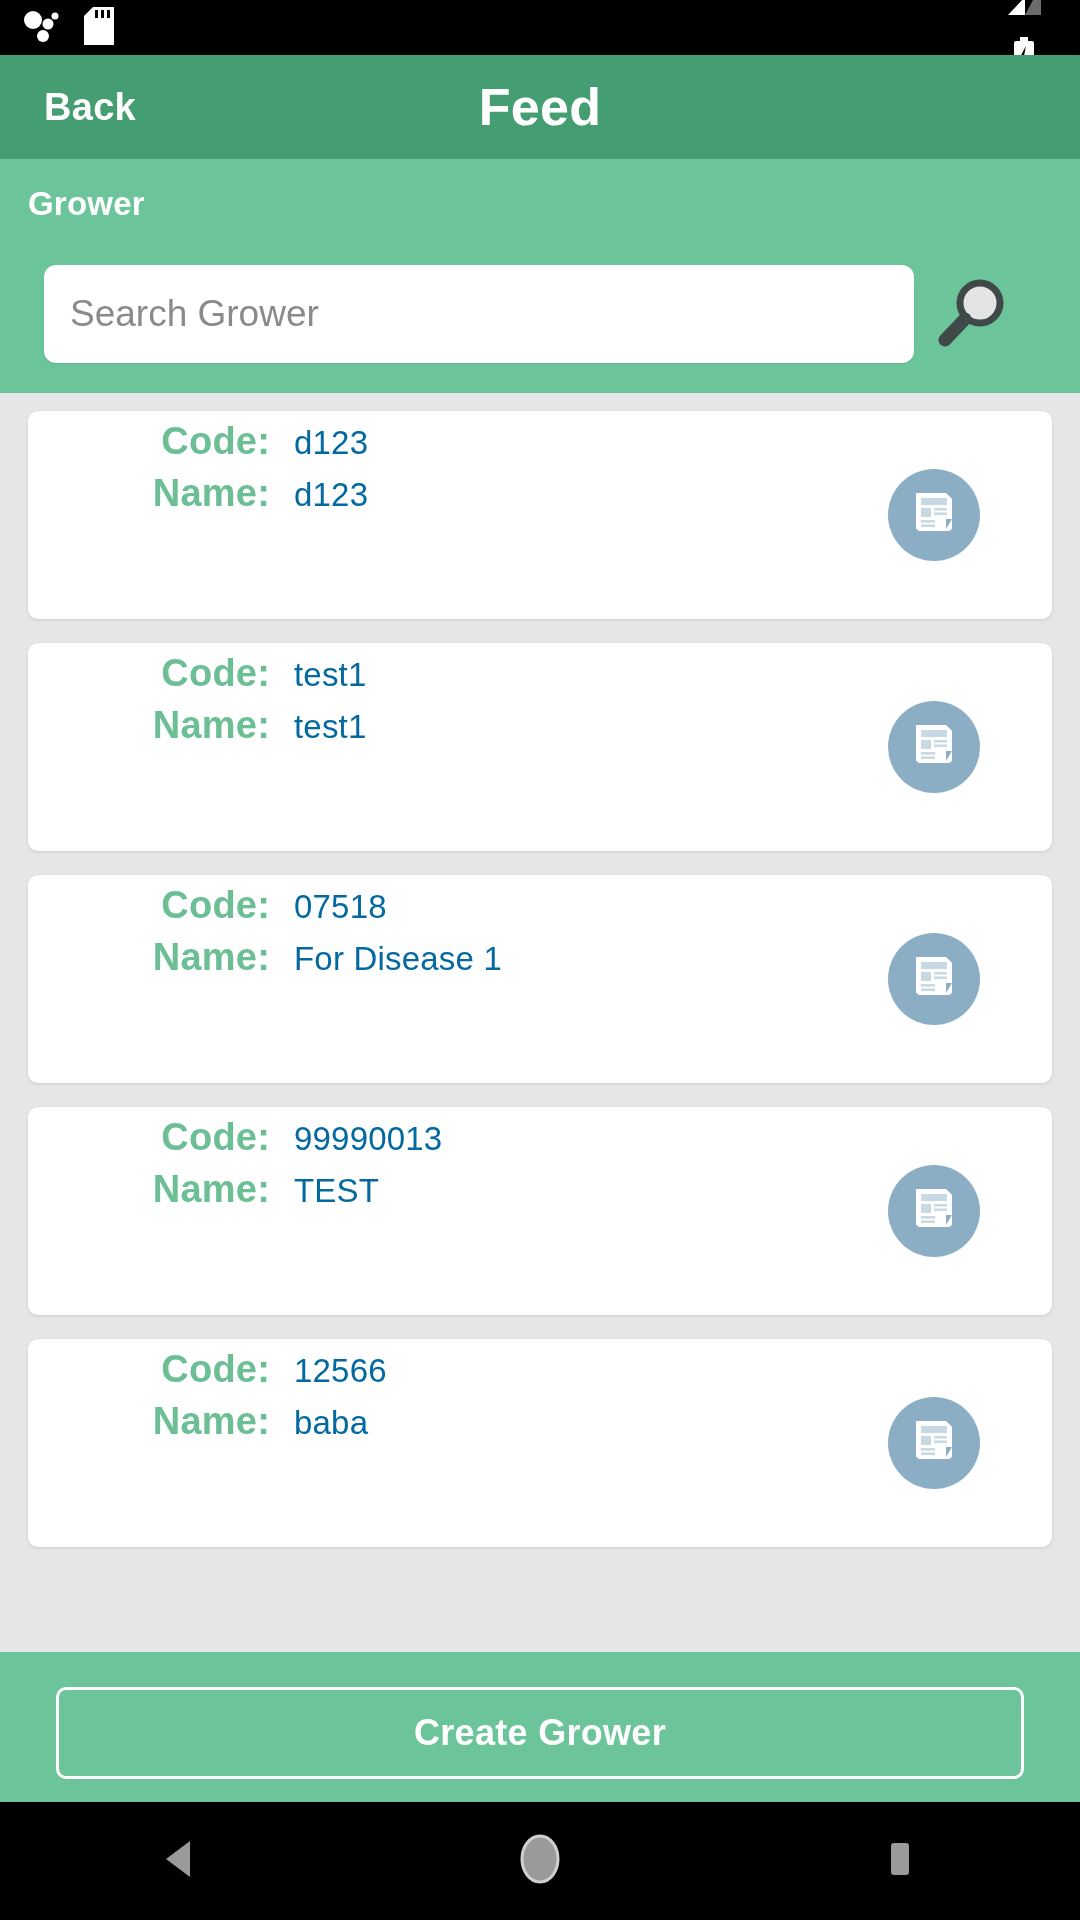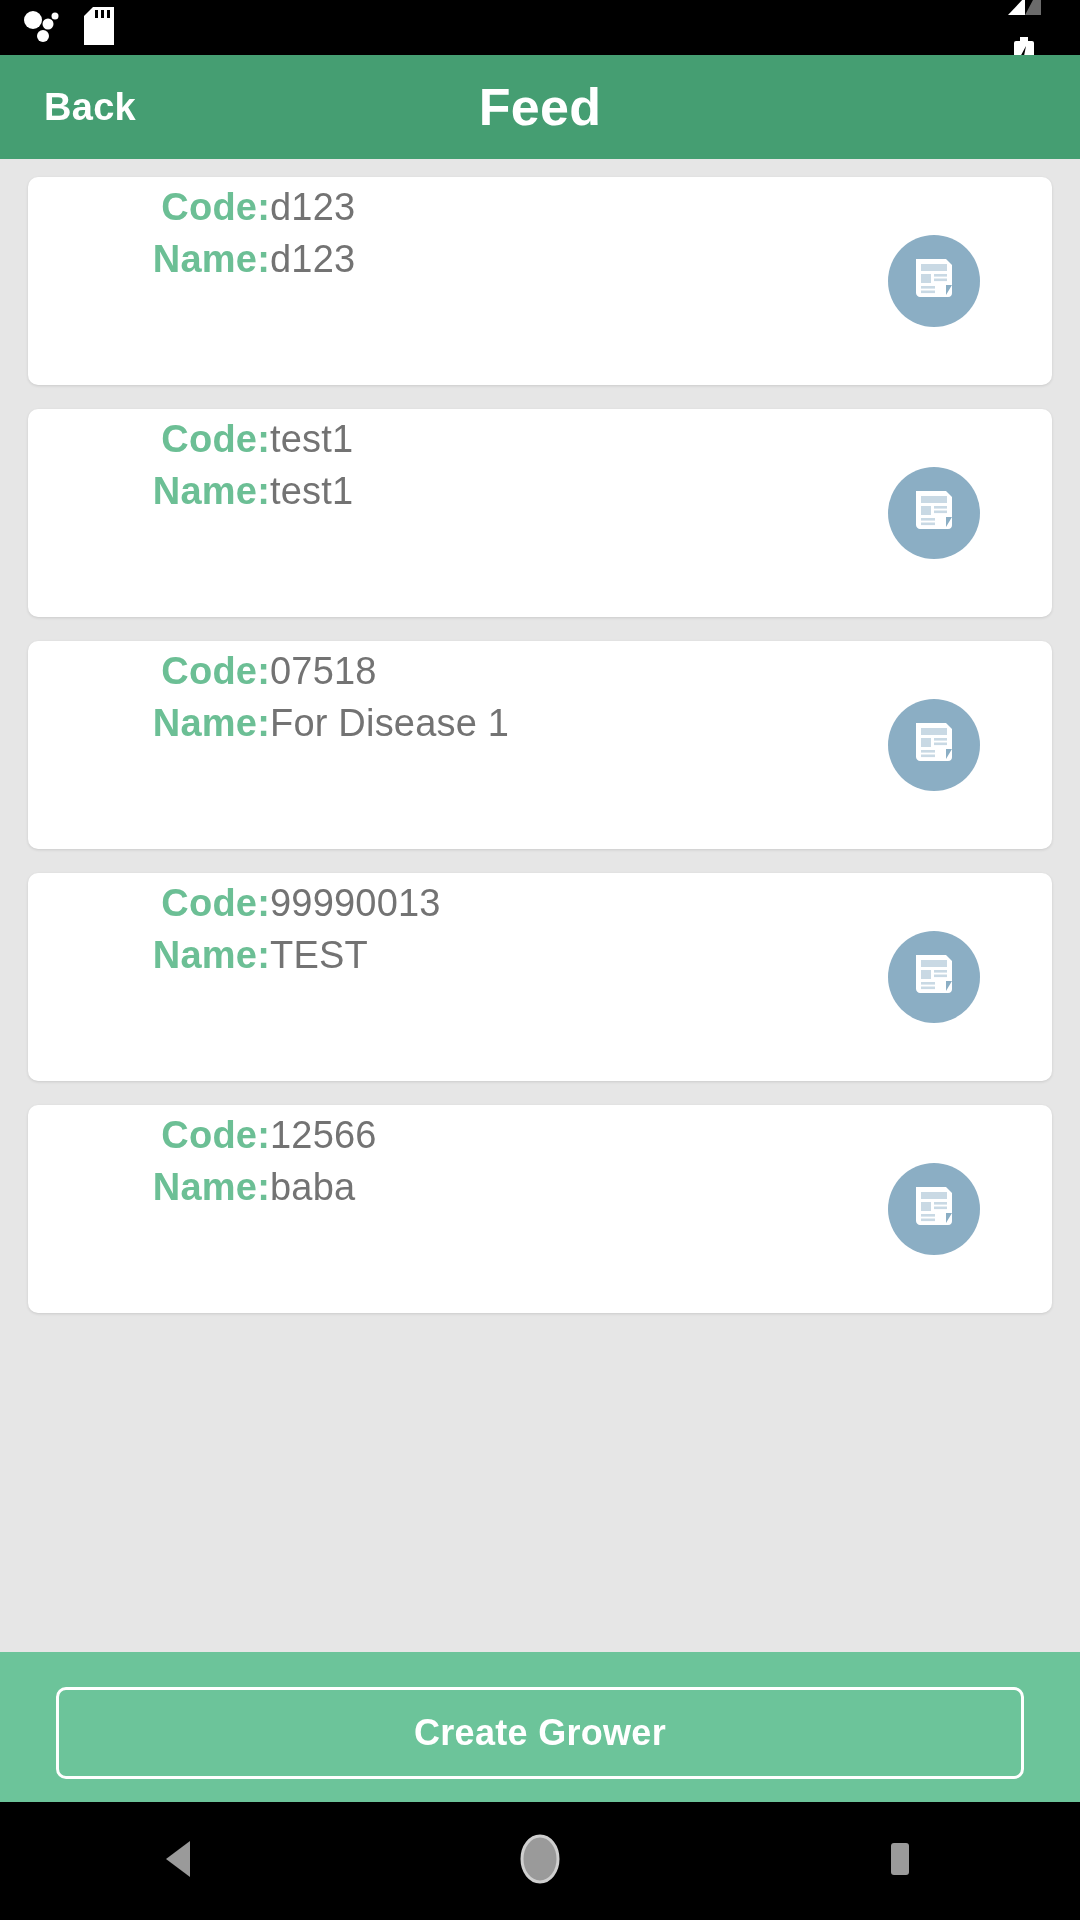--- a/index.html
+++ b/index.html
@@ -65,21 +65,21 @@
     display:flex; align-items:flex-start;
     box-shadow:0 1px 3px rgba(0,0,0,.12);
     position:relative;
   }
   .card-fields { padding-left:92px; }
   .field-row { display:flex; align-items:baseline; margin:9px 0; }
   .field-label {
     color:#6CBF95; font-size:38px; font-weight:bold;
     width:150px; text-align:right; letter-spacing:.2px;
   }
-  .field-value { color:#737373; font-size:38px; letter-spacing:.2px; }
+  .field-value { color:#0369a1; font-size:33px; margin-left:24px; letter-spacing:.2px; }
   .card-icon {
     position:absolute; right:72px; top:50%; transform:translateY(-50%);
     width:92px; height:92px; border-radius:50%; background:#8BAEC4;
     display:flex; align-items:center; justify-content:center;
   }
 
   
   .actionbar {
     flex:0 0 auto; height:150px; background:#6CC49A;
     display:flex; align-items:center; gap:56px; padding:0 56px;
@@ -146,20 +146,34 @@
       </span>
       <span class="sb-time">9:17</span>
     </div>
   </div>
 
   <div class="appbar">
     <span class="back-btn">Back</span>
     <span class="appbar-title">Feed</span>
   </div>
 
+  <div class="searchpanel">
+    <div class="section-label">Grower</div>
+    <div class="searchrow">
+      <input class="search-input" type="text" placeholder="Search Grower" style="">
+      <button class="search-icon-btn">
+        <span>
+          <svg width="78" height="78" viewBox="0 0 78 78">
+            <circle cx="45" cy="29" r="20" fill="#E4E4E4" stroke="#3f4a48" stroke-width="7"></circle>
+            <line x1="30" y1="45" x2="10" y2="66" stroke="#3f4a48" stroke-width="13" stroke-linecap="round"></line>
+          </svg>
+        </span>
+      </button>
+    </div>
+  </div>
 
   <div class="list">
 
     <div class="card">
       <div class="card-fields">
         <div class="field-row">
           <span class="field-label">Code:</span>
           <span class="field-value">d123</span>
         </div>
         <div class="field-row">

